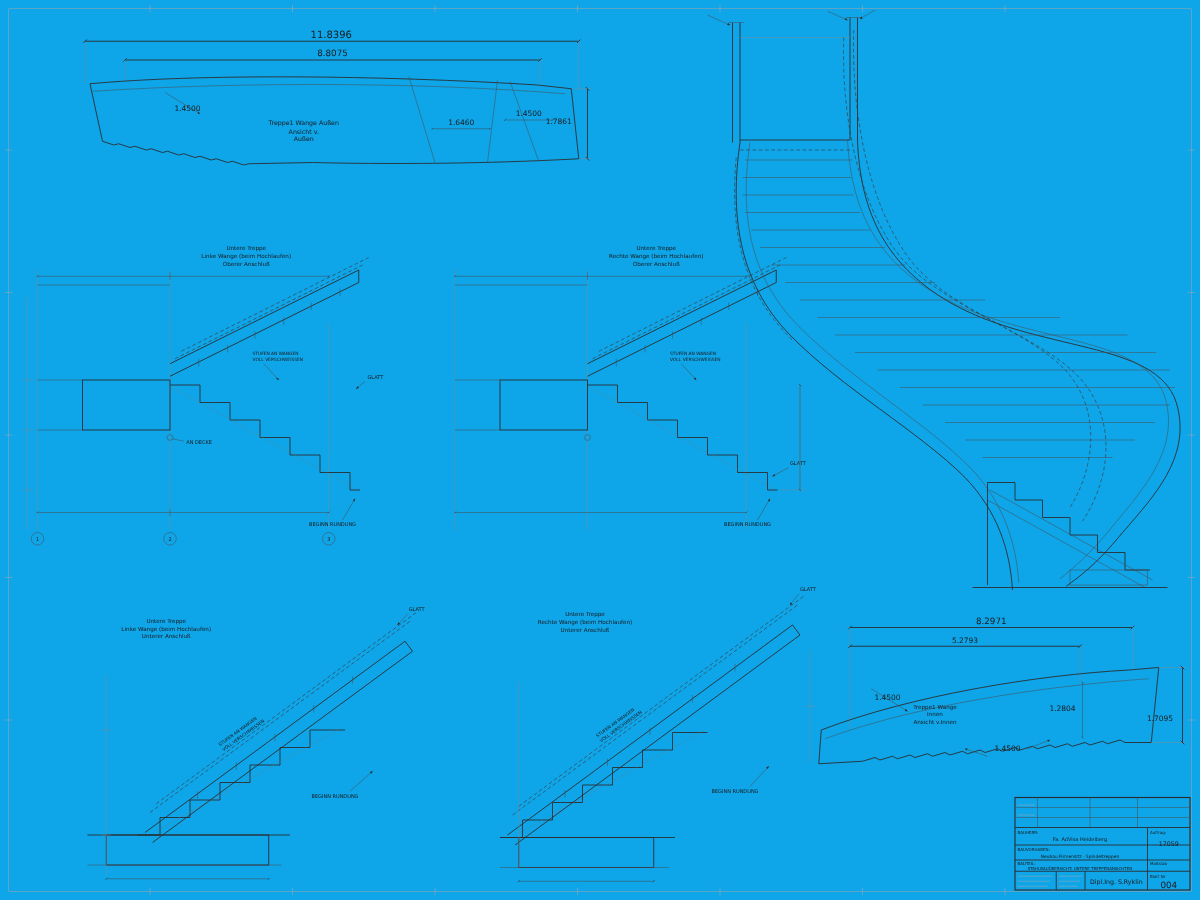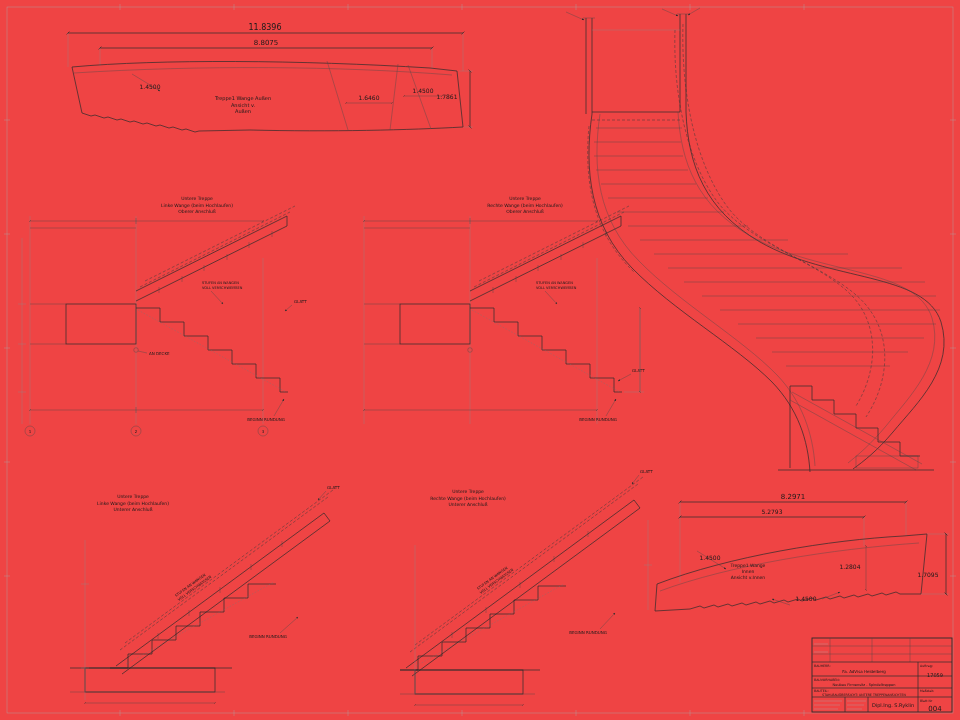--- a/index.html
+++ b/index.html
@@ -1,16 +1,16 @@
 <!DOCTYPE html>
 <html><head>
 <meta charset="utf-8">
 <style>
   html,body{margin:0;padding:0;background:#ffffff;}
-  .sheet{position:relative;width:960px;height:720px;background:#ef4444;overflow:hidden;
+  .sheet{position:relative;width:960px;height:720px;background:#0ea5e9;overflow:hidden;
          font-family:"DejaVu Sans",sans-serif;}
   svg text{font-family:"DejaVu Sans",sans-serif;fill:#1a1a1a;}
   .ln{fill:none;stroke:#2b2b2b;stroke-width:0.7;}
   .ln8{fill:none;stroke:#2b2b2b;stroke-width:0.9;}
   .tn{fill:none;stroke:#4a4a4a;stroke-width:0.4;}
   .xln{fill:none;stroke:#8a8a8a;stroke-width:0.35;}
   .dsh{fill:none;stroke:#3a3a3a;stroke-width:0.5;stroke-dasharray:3 2;}
   .dsh2{fill:none;stroke:#777;stroke-width:0.4;stroke-dasharray:1.6 1.6;}
   .ghost{fill:none;stroke:#a8a8a8;stroke-width:0.4;}
   .d8{font-size:8px;} .d7{font-size:7px;} .d6{font-size:6px;} .d5{font-size:5px;}

